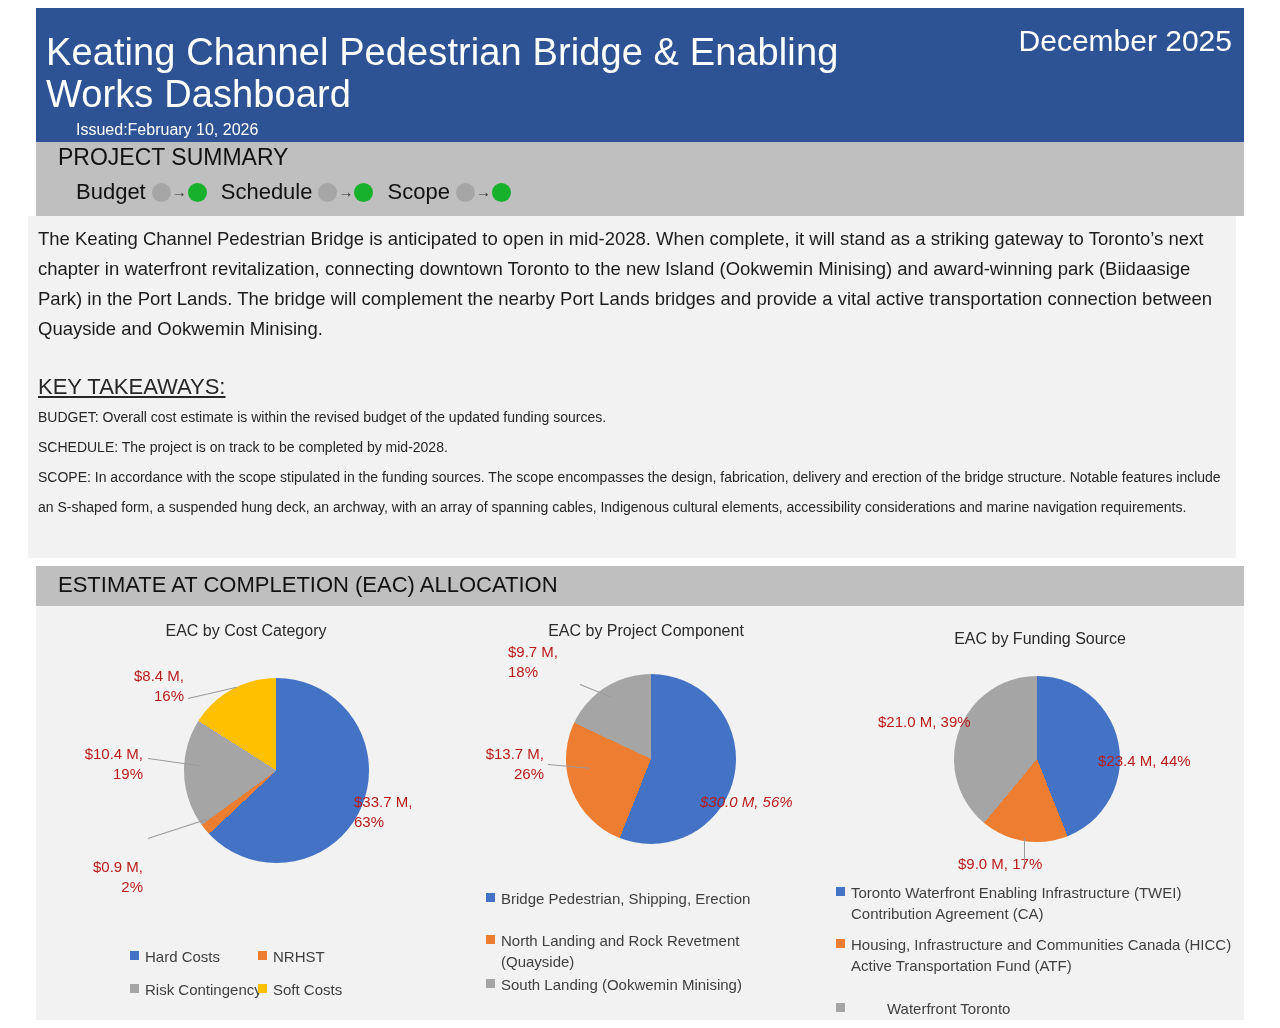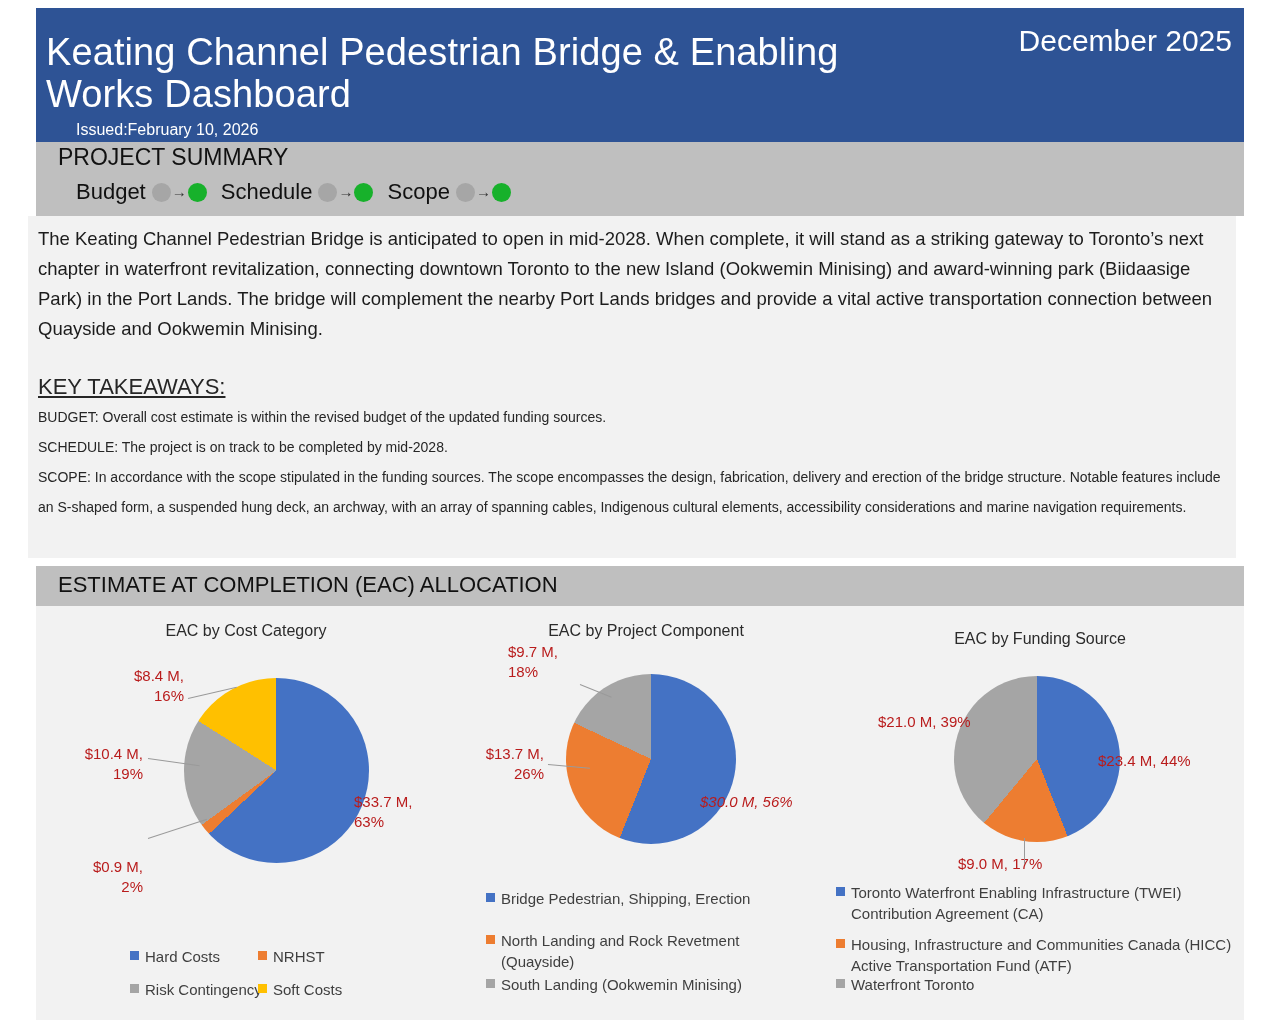--- a/index.html
+++ b/index.html
@@ -385,21 +385,21 @@
 
       <div class="legend" style="top:276px;">
         <div class="legend-item" style="left:0px; top:0px; width:400px;">
           <span class="legend-sq sq-blue"></span>
           <span class="legend-text">Toronto Waterfront Enabling Infrastructure (TWEI) Contribution Agreement (CA)</span>
         </div>
         <div class="legend-item" style="left:0px; top:52px; width:400px;">
           <span class="legend-sq sq-orange"></span>
           <span class="legend-text">Housing, Infrastructure and Communities Canada (HICC) Active Transportation Fund (ATF)</span>
         </div>
-        <div class="legend-item" style="left:0px; top:92px; width:400px;">
+        <div class="legend-item" style="left:0px; top:116px; width:400px;padding-left:36px;">
           <span class="legend-sq sq-grey"></span>
           <span class="legend-text">Waterfront Toronto</span>
         </div>
       </div>
     </div>
 
   </div>
 </div>
 
 </body></html>

